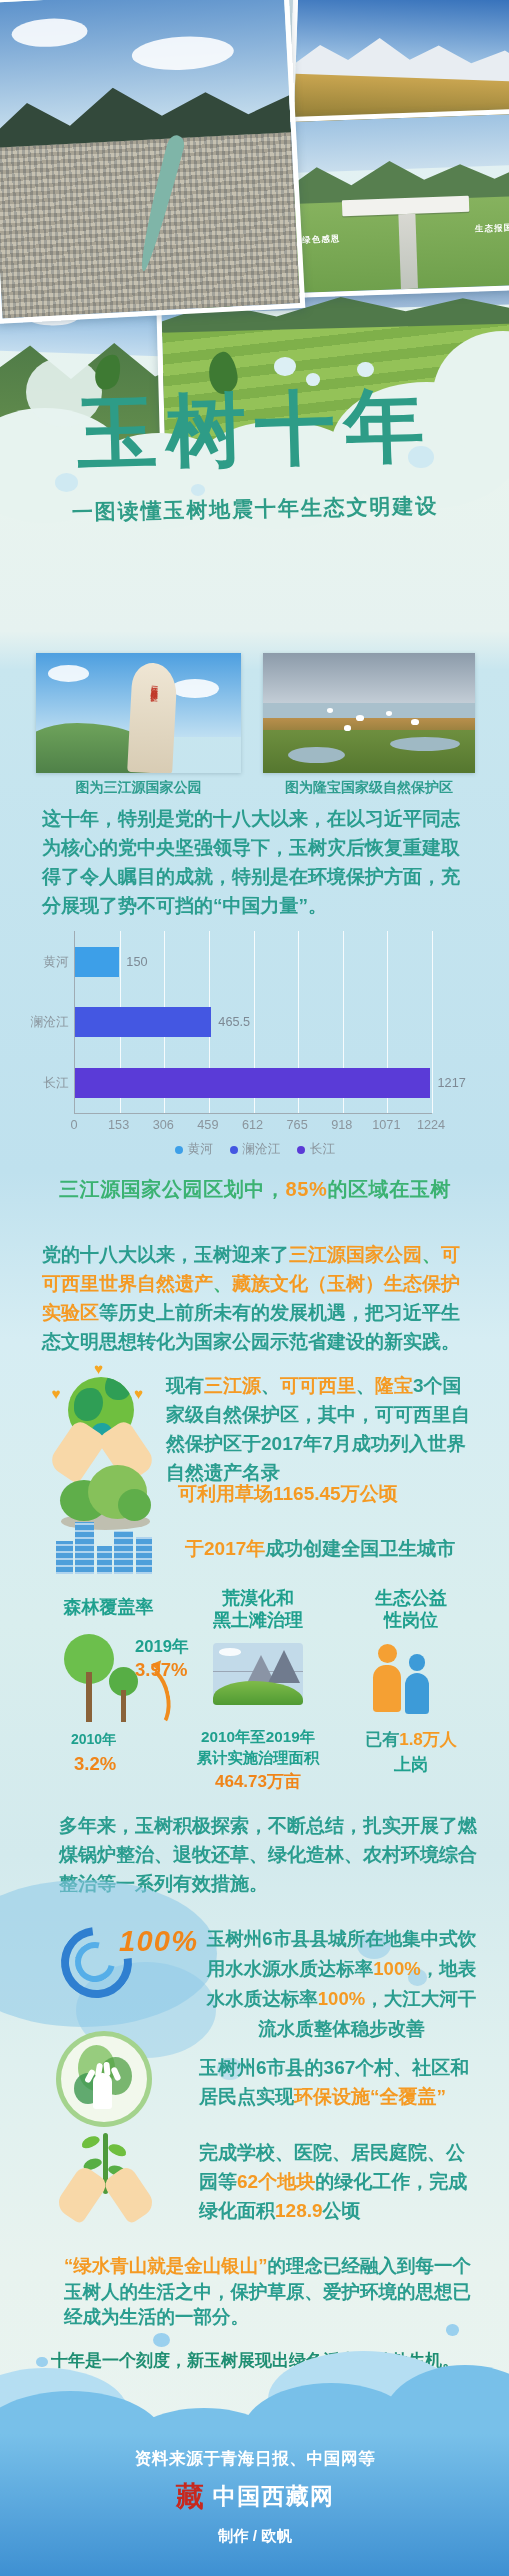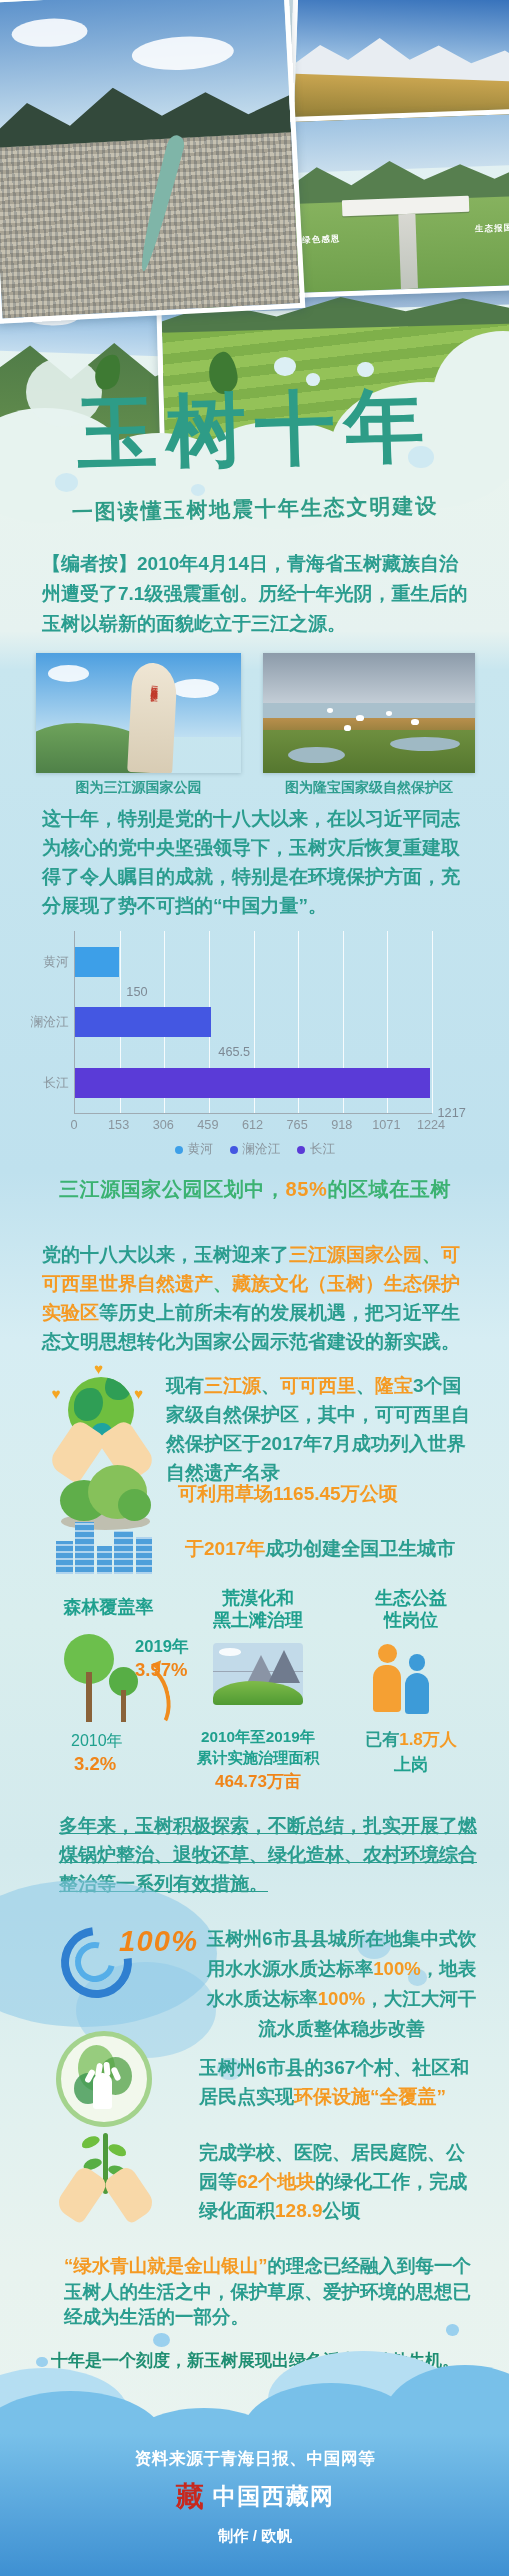--- a/index.html
+++ b/index.html
@@ -22,21 +22,21 @@
   .caption{font-size:14px;font-weight:700;color:#2E9D8F;text-align:center;}
   
   #chart-wrap{left:29px;top:921px;width:452px;}
   .chart-title{font-size:18px;font-weight:800;color:#2E9C87;text-align:center;letter-spacing:0.6px;}
   .plot{position:relative;margin-left:45px;margin-top:10.2px;width:357px;height:182px;
         border-left:0.6px solid #9FABB3;border-bottom:1.3px solid #9FABB3;}
   .gridline{position:absolute;top:0;bottom:0;width:0.6px;background:rgba(255,255,255,.85);}
   .bar{position:absolute;height:30px;}
   .cat-label{position:absolute;right:100%;padding-right:6.4px;width:45px;text-align:right;
              font-size:12.7px;color:#8A959D;line-height:30px;white-space:nowrap;}
-  .val-label{position:absolute;font-size:12.7px;color:#7D8994;line-height:30px;padding-left:7.6px;white-space:nowrap;margin-top:30px;}
+  .val-label{position:absolute;font-size:12.7px;color:#7D8994;line-height:30px;padding-left:7.6px;white-space:nowrap;}
   .ticks{position:relative;margin-left:45px;width:357px;height:18px;}
   .tick{position:absolute;top:3.8px;transform:translateX(-50%);font-size:12.7px;color:#8A959D;}
   .legend{display:flex;justify-content:center;gap:16.6px;margin-top:9px;}
   .legend-item{display:flex;align-items:center;gap:4.5px;font-size:12.7px;color:#8A959D;}
   .legend-dot{width:8.3px;height:8.3px;border-radius:50%;display:inline-block;}
   
   .fact-text{font-size:19px;font-weight:700;line-height:29px;}
   .stat-title{font-size:18px;font-weight:800;color:#1FA08E;text-align:center;line-height:23px;}
   .stat-num{font-weight:800;}
   .badge-100{font-size:29px;font-weight:800;font-style:italic;color:#F08519;letter-spacing:1.3px;}
@@ -131,21 +131,20 @@
   </div>
 
   <div class="leaf-dec" style="left:96px;top:354px;width:24px;height:36px;transform:rotate(14deg);z-index:5;"></div>
   <div class="leaf-dec" style="left:209px;top:352px;width:28px;height:42px;transform:rotate(-8deg);z-index:5;"></div>
 
   <div class="abs" style="left:0;top:377px;width:510px;text-align:center;z-index:6;">
     <div style="font-size:80px;font-weight:900;color:#2E9C87;letter-spacing:9px;transform:rotate(-1.5deg);font-family:'Liberation Serif','DejaVu Serif',serif;">玉树十年</div>
     <div style="margin-top:10.2px;font-size:21px;font-weight:800;color:#2E9C87;letter-spacing:1.9px;transform:rotate(-1deg);font-family:'Liberation Serif','DejaVu Serif',serif;">一图读懂玉树地震十年生态文明建设</div>
   </div>
 
-  <div class="abs para" style="left:42px;top:549px;width:427px;line-height:30px;">【编者按】2010年4月14日，青海省玉树藏族自治州遭受了7.1级强震重创。历经十年光阴，重生后的玉树以崭新的面貌屹立于三江之源。</div>
 
   <div class="abs" style="left:36px;top:653px;width:205px;height:120px;overflow:hidden;box-shadow:0 0.6px 3.8px rgba(60,90,110,.25);">
     <div class="abs" style="left:0;top:0;right:0;height:70%;background:linear-gradient(180deg,#4D9FE0,#BFDFF2);"></div>
     <div class="cloud" style="left:6%;top:10%;width:41px;height:16.6px;"></div>
     <div class="cloud" style="left:66%;top:22%;width:48px;height:19px;"></div>
     <div class="abs" style="left:-10%;bottom:0;width:70%;height:42%;background:linear-gradient(180deg,#6EA35B,#4F8148);border-radius:60% 80% 0 0/90% 100% 0 0;"></div>
     <div class="abs" style="left:46%;top:8%;width:45px;height:92%;background:linear-gradient(180deg,#EFE6D4,#D8CCB4);border-radius:46% 54% 8% 8%/22% 30% 4% 4%;transform:rotate(3deg);">
       <div style="writing-mode:vertical-rl;margin:16.6px auto 0;font-size:7px;font-weight:700;color:#C03A2B;letter-spacing:1.3px;text-align:center;">三江源自然保护区</div>
     </div>
   </div>
@@ -257,21 +256,21 @@
       <div class="trunk" style="left:21.7px;top:38px;width:6.4px;height:50px;"></div>
       <div class="tree-crown" style="left:45px;top:33px;width:29px;height:29px;background:#57AE45;"></div>
       <div class="trunk" style="left:57px;top:56px;width:4.5px;height:32px;"></div>
     </div>
     <div class="abs" style="left:125px;top:1664px;">
       <div class="arrow-curve"></div>
       <div class="arrow-head" style="left:28px;top:-5.1px;"></div>
     </div>
     <div class="abs" style="left:135px;top:1636px;font-size:16.6px;font-weight:800;color:#1FA08E;">2019年</div>
     <div class="abs stat-num" style="left:135px;top:1659px;font-size:18.5px;color:#F08519;">3.97%</div>
-    <div class="abs" style="left:71px;top:1731px;font-size:16px;font-weight:400;color:#1FA08E;">2010年</div>
+    <div class="abs" style="left:71px;top:1731px;font-size:14px;font-weight:700;color:#1FA08E;">2010年</div>
     <div class="abs stat-num" style="left:74px;top:1753px;font-size:18.5px;color:#F08519;">3.2%</div>
 
     <div class="abs stat-title" style="left:191px;top:1587px;width:134px;">荒漠化和</div>
     <div class="abs stat-title" style="left:191px;top:1609px;width:134px;">黑土滩治理</div>
     <div class="land-icon" style="left:213px;top:1643px;width:90px;height:62px;">
       <div class="cloud" style="left:6.4px;top:5.1px;width:21.7px;height:7.6px;"></div>
       <div class="land-mtn" style="left:34px;bottom:21.7px;border-width:0 14px 28px 14px;border-color:transparent transparent #8A94A5 transparent;"></div>
       <div class="land-mtn" style="left:55px;bottom:21.7px;border-width:0 16.6px 33px 16.6px;border-color:transparent transparent #707B8E transparent;"></div>
       <div class="land-hill" style="height:24px;"></div>
     </div>
@@ -290,21 +289,21 @@
         <div class="head" style="background:#3D9BD8;width:16.6px;height:16.6px;"></div>
         <div class="body" style="background:#3D9BD8;width:24px;height:41px;"></div>
       </div>
     </div>
     <div class="abs" style="left:344px;top:1728px;width:134px;text-align:center;font-size:17px;font-weight:700;">
       <span class="c-teal">已有</span><span class="c-orange">1.8万人</span>
     </div>
     <div class="abs" style="left:344px;top:1753px;width:134px;text-align:center;font-size:17px;font-weight:800;color:#1FA08E;">上岗</div>
   </div>
 
-  <div class="abs para" style="left:59px;top:1811px;width:418px;text-decoration:underline;">多年来，玉树积极探索，不断总结，扎实开展了燃煤锅炉整治、退牧还草、绿化造林、农村环境综合整治等一系列有效措施。</div>
+  <div class="abs para" style="left:59px;top:1811px;width:418px;">多年来，玉树积极探索，不断总结，扎实开展了燃煤锅炉整治、退牧还草、绿化造林、农村环境综合整治等一系列有效措施。</div>
 
   <div class="blob" style="left:-51px;top:1880px;width:268px;height:147px;background:rgba(140,200,232,.55);"></div>
   <div class="blob" style="left:76px;top:1962px;width:140px;height:96px;background:rgba(140,200,232,.45);"></div>
   <div class="blob" style="left:357px;top:1931px;width:34px;height:28px;background:rgba(140,200,232,.5);"></div>
   <div class="blob" style="left:408px;top:1969px;width:19px;height:16.6px;background:rgba(140,200,232,.5);"></div>
   <div class="blob" style="left:217px;top:2058px;width:25.5px;height:21.7px;background:rgba(140,200,232,.4);"></div>
 
   <div class="abs" style="left:61px;top:1922px;width:64px;height:76px;">
     <div class="ring-outer" style="left:0;top:5.1px;"></div>
     <div class="ring-inner" style="left:14px;top:20.4px;"></div>

